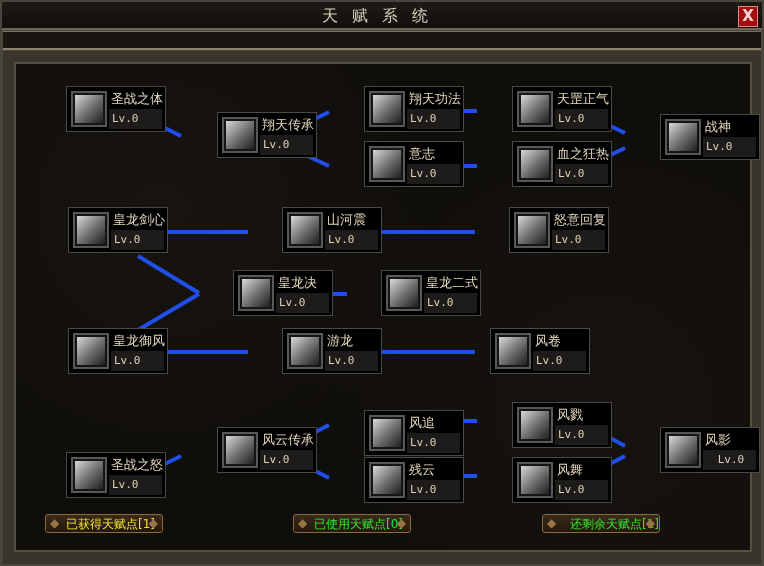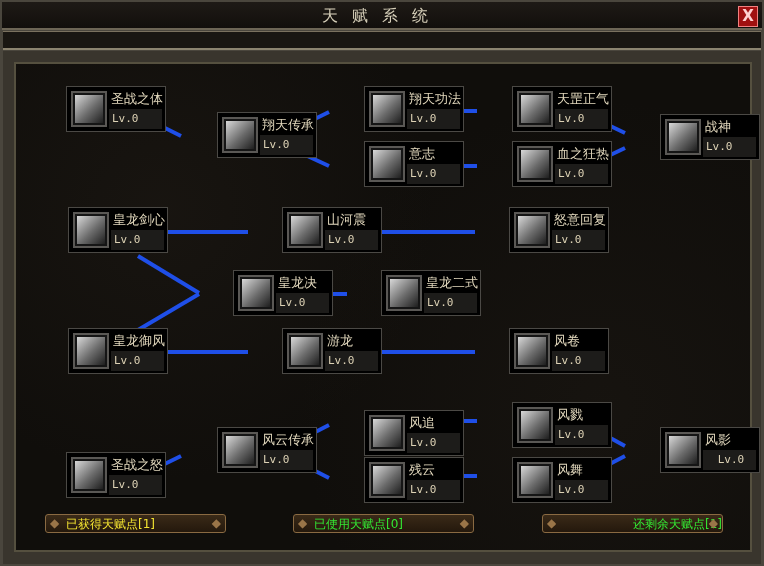--- a/index.html
+++ b/index.html
@@ -33,21 +33,21 @@
                 background:linear-gradient(135deg,#d8d8d8,#6b6b6b 55%,#1e1e1e); }
   .node .name { position:absolute; left:44px; top:4px; color:#e2d8bd; font-size:13px;
                 white-space:nowrap; line-height:16px; }
   .node .lv { position:absolute; left:42px; top:22px; width:53px; height:20px;
               background:#1d1c1a; color:#ddd2b5; font-size:11px; line-height:20px;
               padding-left:3px; box-sizing:border-box; font-family:"DejaVu Sans Mono", monospace; }
   .reset-btn { position:absolute; left:625px; top:282px; width:81px; height:21px;
                background:linear-gradient(#9a6a3e,#6b4222); border:1px solid #c9a77a;
                border-radius:4px; color:#ffa51e; font-size:13px; line-height:20px;
                text-align:center; box-shadow:0 0 0 2px #2a1a0e; cursor:pointer; }
-  .stat { position:absolute; top:514px; width:181px; height:19px;
+  .stat { position:absolute; top:514px; width:118px; height:19px;
           background:linear-gradient(#3a2a18,#24180c); border:1px solid #8a6a42;
           border-radius:3px; font-size:12px; line-height:18px; box-sizing:border-box;
           padding-left:20px; }
   .stat::before, .stat::after { content:"◆"; position:absolute; top:-1px; color:#9a7548; font-size:12px; }
   .stat::before { left:4px; } .stat::after { right:4px; }
 </style>
 </head>
 <body>
 
 <div class="window">
@@ -177,21 +177,21 @@
         <div class="name">皇龙御风</div>
         <div class="lv">Lv.0</div>
       </div>
       <div class="node" style="left: 250px; top: 328px;">
         <div class="icon">
           <div class="art"></div>
         </div>
         <div class="name">游龙</div>
         <div class="lv">Lv.0</div>
       </div>
-      <div class="node" style="left: 477px; top: 328px;">
+      <div class="node" style="left: 458px; top: 328px;">
         <div class="icon">
           <div class="art"></div>
         </div>
         <div class="name">风卷</div>
         <div class="lv">Lv.0</div>
       </div>
       <div class="node" style="left: 34px; top: 452px;">
         <div class="icon">
           <div class="art"></div>
         </div>

